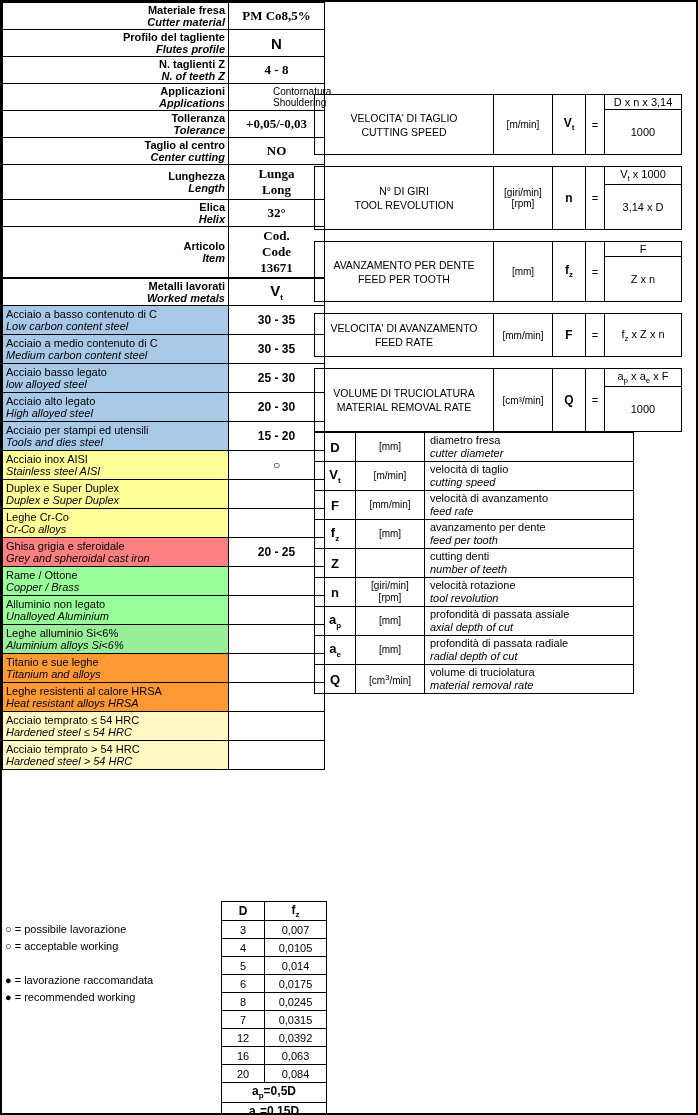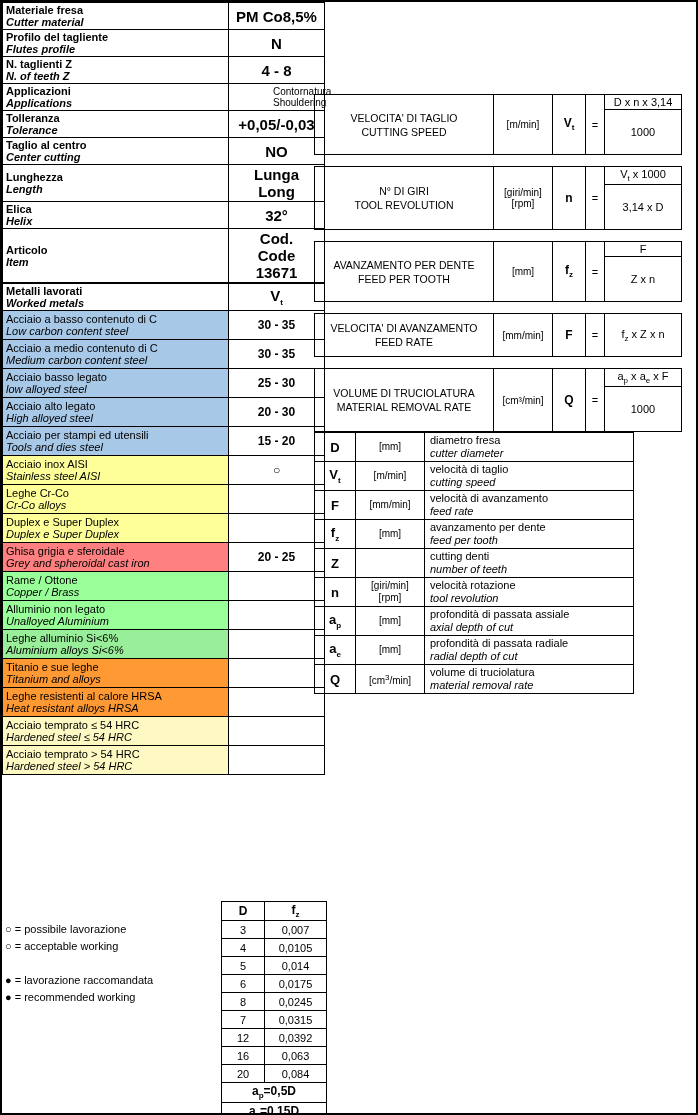--- a/index.html
+++ b/index.html
@@ -37,36 +37,36 @@
   
   .left-panel {
     position: absolute;
     left: 0;
     top: 0;
     width: 312px;
   }
   .tbl-left { width: 312px; }
   .tbl-left td { height: 16px; }
   .lbl {
-    text-align: left;
+    text-align: right;
     font-weight: bold;
     width: 219px;
   }
   .lbl .it {
     font-style: italic;
     display: block;
   }
   .val {
     text-align: center;
     width: 89px;
     font-weight: bold;
   }
   .val.small { font-weight: normal; font-size: 10px; padding-left: 44px; }
   .val.big { font-size: 15px; }
-  .val.mid { font-size: 15px; }
+  .val.mid { font-size: 13px; font-family: Liberation Serif, serif; }
 
   
   .mat-name {
     width: 219px;
     text-align: left;
     padding-left: 3px;
     font-size: 11px;
     line-height: 12px;
   }
   .mat-name .it { font-style: italic; display: block; }
@@ -279,25 +279,25 @@
           </tr>
           <tr>
             <td class="mat-name r-blue" style="height:26px"><span>Acciaio per stampi ed utensili</span><span class="it">Tools and dies steel</span></td>
             <td class="mat-val">15 - 20</td>
           </tr>
           <tr>
             <td class="mat-name r-yellow" style="height:26px"><span>Acciaio inox AISI</span><span class="it">Stainless steel AISI</span></td>
             <td class="mat-val">○</td>
           </tr>
           <tr>
+            <td class="mat-name r-yellow" style="height:26px"><span>Duplex e Super Duplex</span><span class="it">Duplex e Super Duplex</span></td>
+            <td class="mat-val"></td>
+          </tr>
+          <tr>
             <td class="mat-name r-yellow" style="height:26px"><span>Leghe Cr-Co</span><span class="it">Cr-Co alloys</span></td>
-            <td class="mat-val"></td>
-          </tr>
-          <tr>
-            <td class="mat-name r-yellow" style="height:26px"><span>Duplex e Super Duplex</span><span class="it">Duplex e Super Duplex</span></td>
             <td class="mat-val"></td>
           </tr>
           <tr>
             <td class="mat-name r-red" style="height:26px"><span>Ghisa grigia e sferoidale</span><span class="it">Grey and spheroidal cast iron</span></td>
             <td class="mat-val">20 - 25</td>
           </tr>
           <tr>
             <td class="mat-name r-green" style="height:26px"><span>Rame / Ottone</span><span class="it">Copper / Brass</span></td>
             <td class="mat-val"></td>
           </tr>

